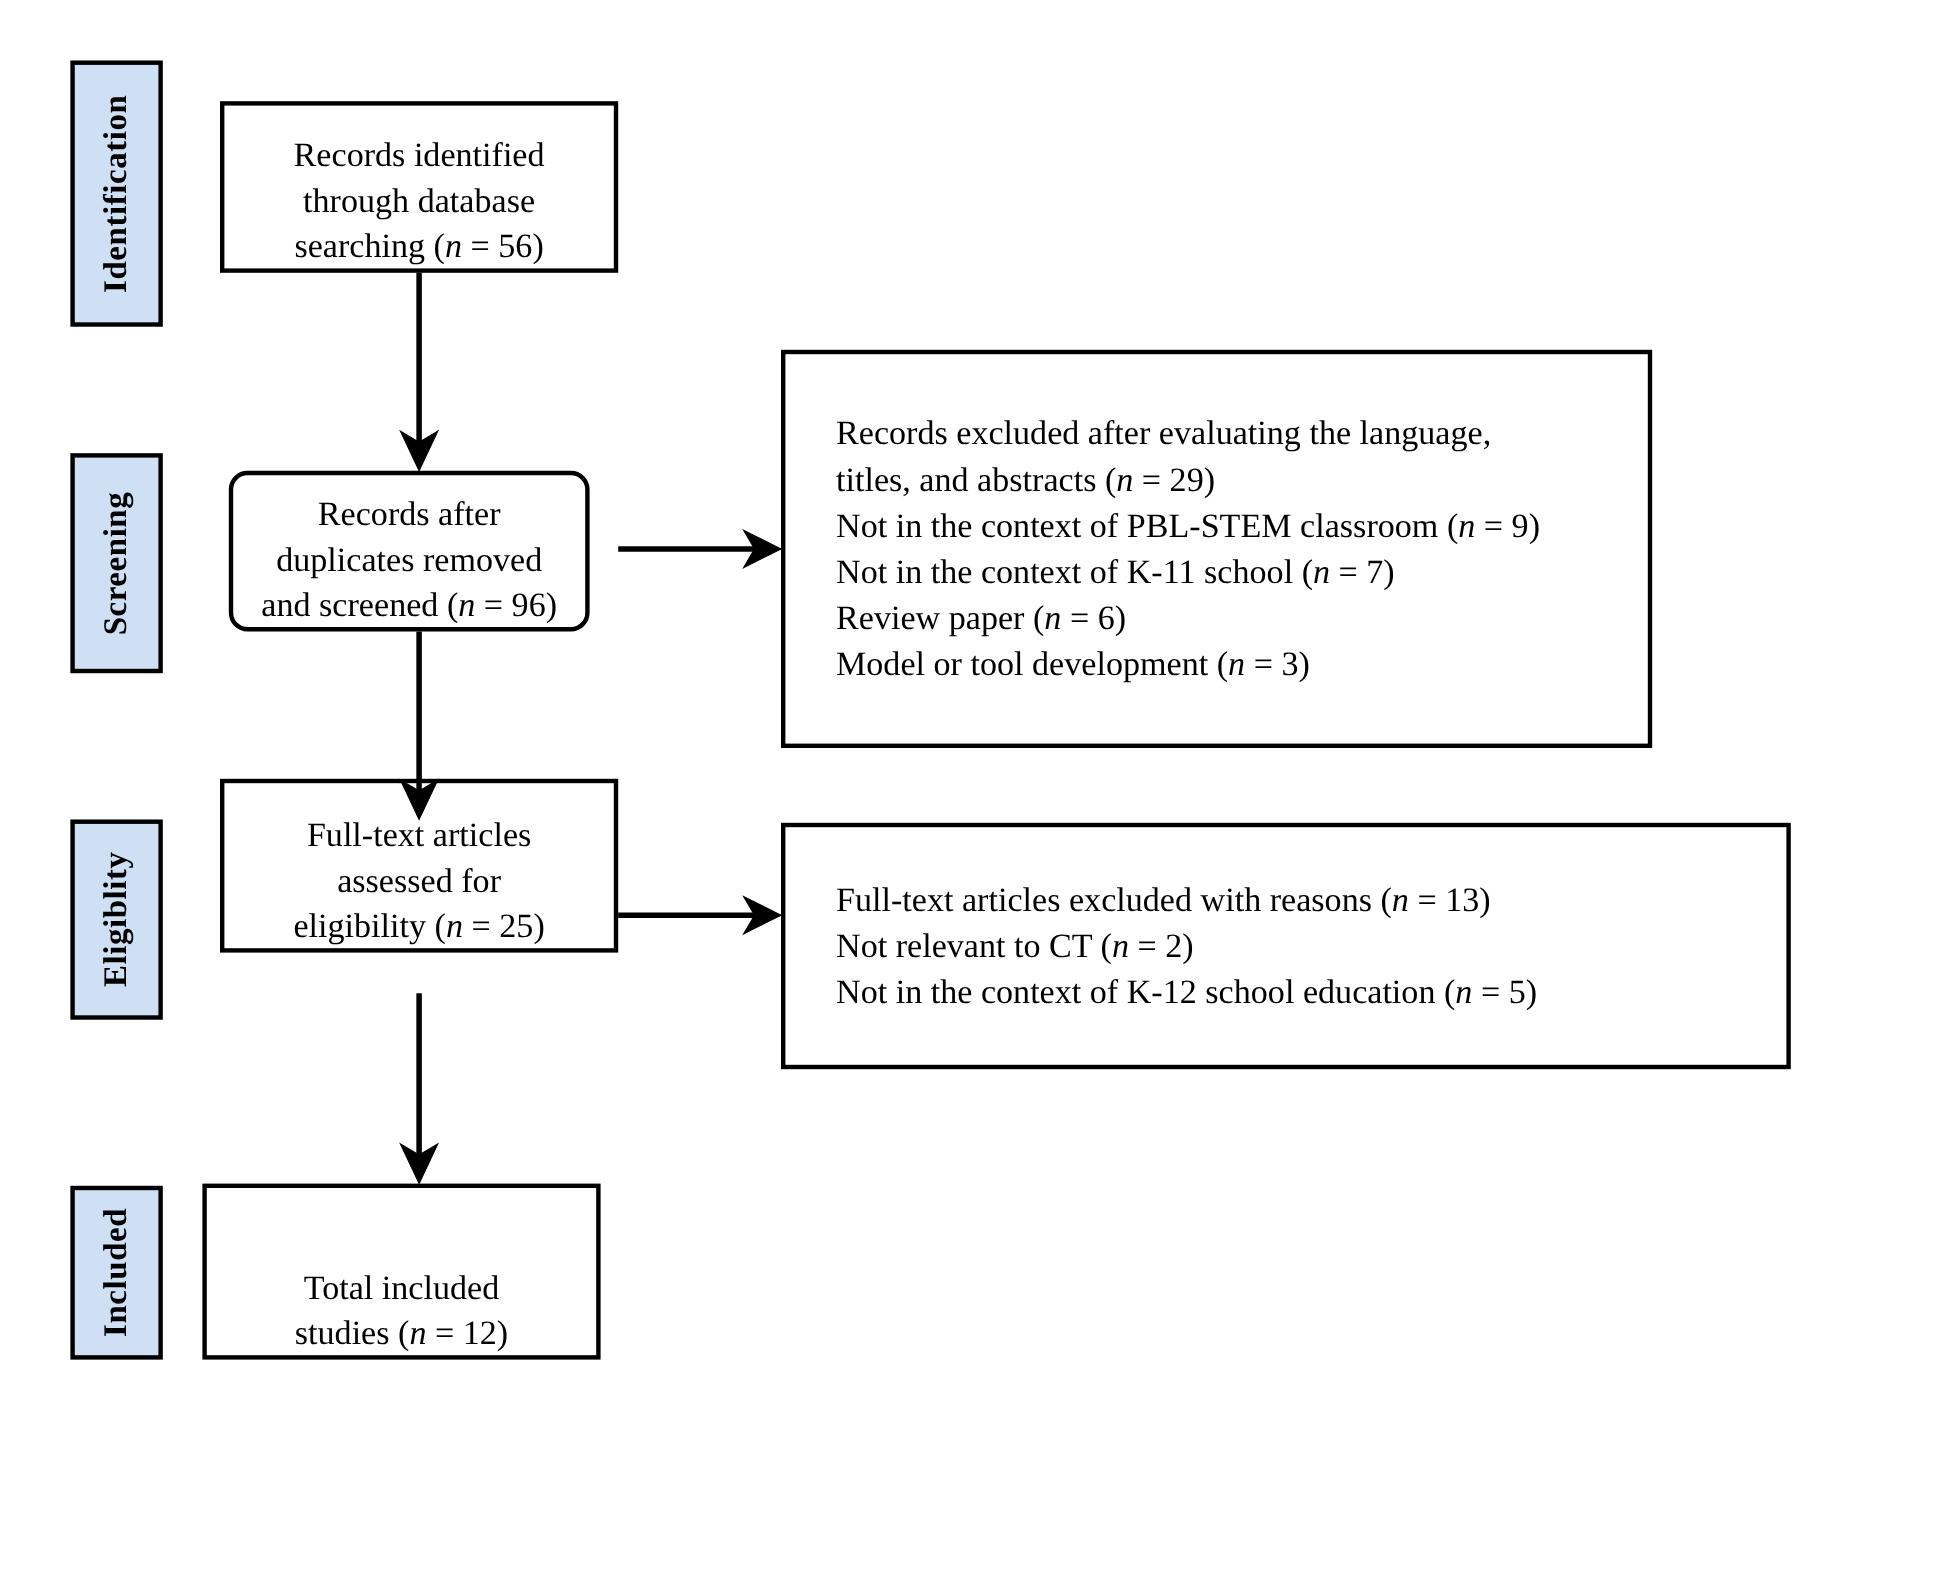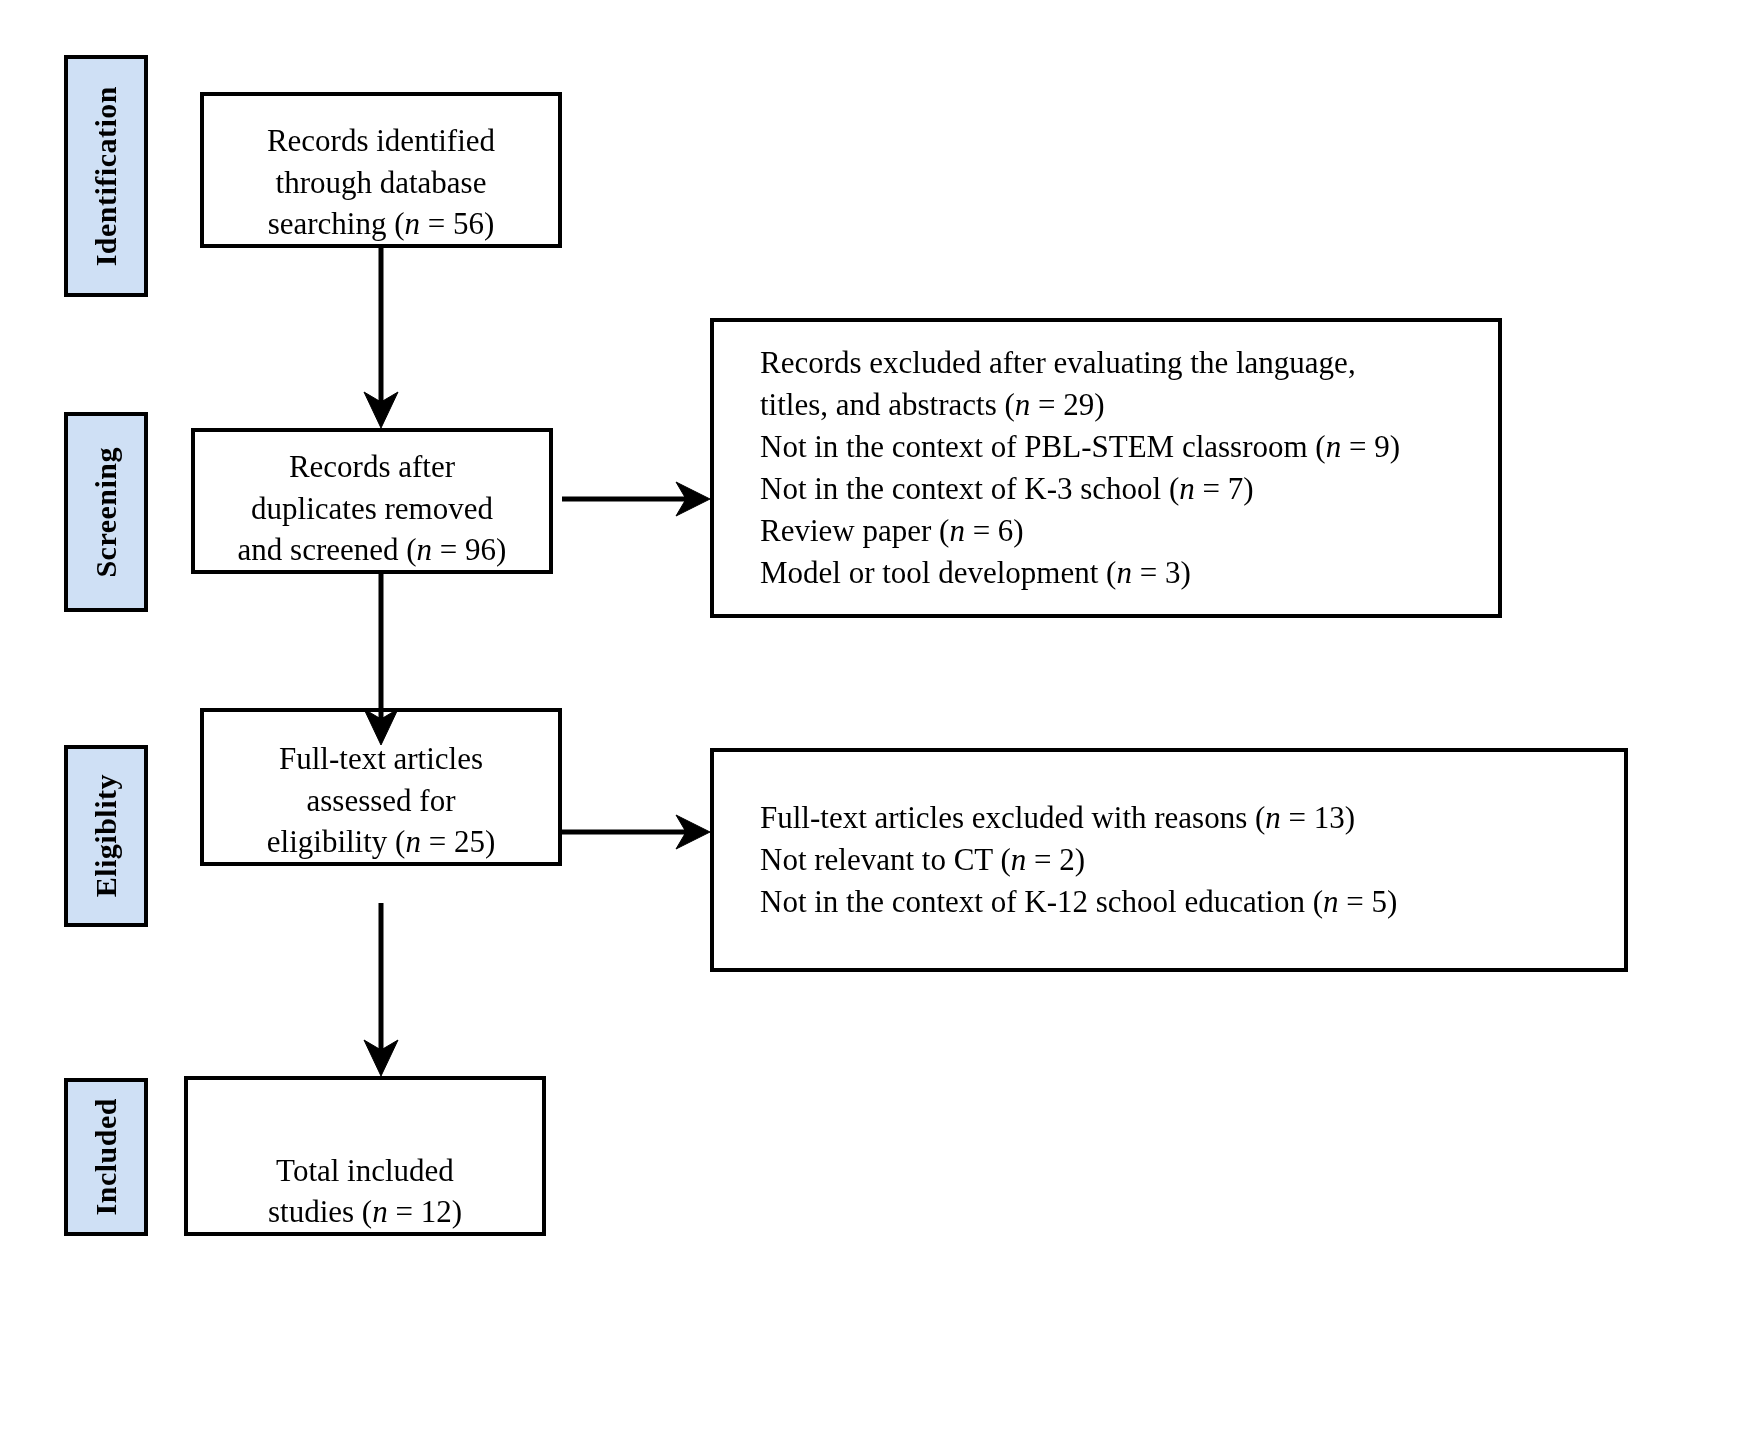--- a/index.html
+++ b/index.html
@@ -107,21 +107,21 @@
   </div>
 
   <div class="flow-box" style="left:200px; top:92px; width:362px; height:156px;">
     <div class="btext">
       <div>Records identified</div>
       <div>through database</div>
       <div><span>searching (</span><span class="ital">n</span><span> = 56)</span></div>
     </div>
   </div>
 
-  <div class="flow-box" style="left:191px; top:428px; width:362px; height:146px;">
+  <div class="flow-box" style="left:208px; top:428px; width:328px; height:146px;border-radius:17px;">
     <div class="btext">
       <div>Records after</div>
       <div>duplicates removed</div>
       <div><span>and screened (</span><span class="ital">n</span><span> = 96)</span></div>
     </div>
   </div>
 
   <div class="flow-box" style="left:200px; top:708px; width:362px; height:158px;">
     <div class="btext">
       <div>Full-text articles</div>
@@ -130,25 +130,25 @@
     </div>
   </div>
 
   <div class="flow-box" style="left:184px; top:1076px; width:362px; height:160px;">
     <div class="btext">
       <div>Total included</div>
       <div><span>studies (</span><span class="ital">n</span><span> = 12)</span></div>
     </div>
   </div>
 
-  <div class="excl-box" style="left:710px; top:318px; width:792px; height:300px;">
+  <div class="excl-box" style="left:710px; top:318px; width:792px; height:362px;">
     <div class="eline"><span>Records excluded after evaluating the language,</span></div>
     <div class="eline"><span>titles, and abstracts (</span><span class="ital">n</span><span> = 29)</span></div>
     <div class="eline"><span>Not in the context of PBL-STEM classroom (</span><span class="ital">n</span><span> = 9)</span></div>
-    <div class="eline"><span>Not in the context of K-3 school (</span><span class="ital">n</span><span> = 7)</span></div>
+    <div class="eline"><span>Not in the context of K-11 school (</span><span class="ital">n</span><span> = 7)</span></div>
     <div class="eline"><span>Review paper (</span><span class="ital">n</span><span> = 6)</span></div>
     <div class="eline"><span>Model or tool development (</span><span class="ital">n</span><span> = 3)</span></div>
   </div>
 
   <div class="excl-box" style="left:710px; top:748px; width:918px; height:224px;">
     <div class="eline"><span>Full-text articles excluded with reasons (</span><span class="ital">n</span><span> = 13)</span></div>
     <div class="eline"><span>Not relevant to CT (</span><span class="ital">n</span><span> = 2)</span></div>
     <div class="eline"><span>Not in the context of K-12 school education (</span><span class="ital">n</span><span> = 5)</span></div>
   </div>
 

